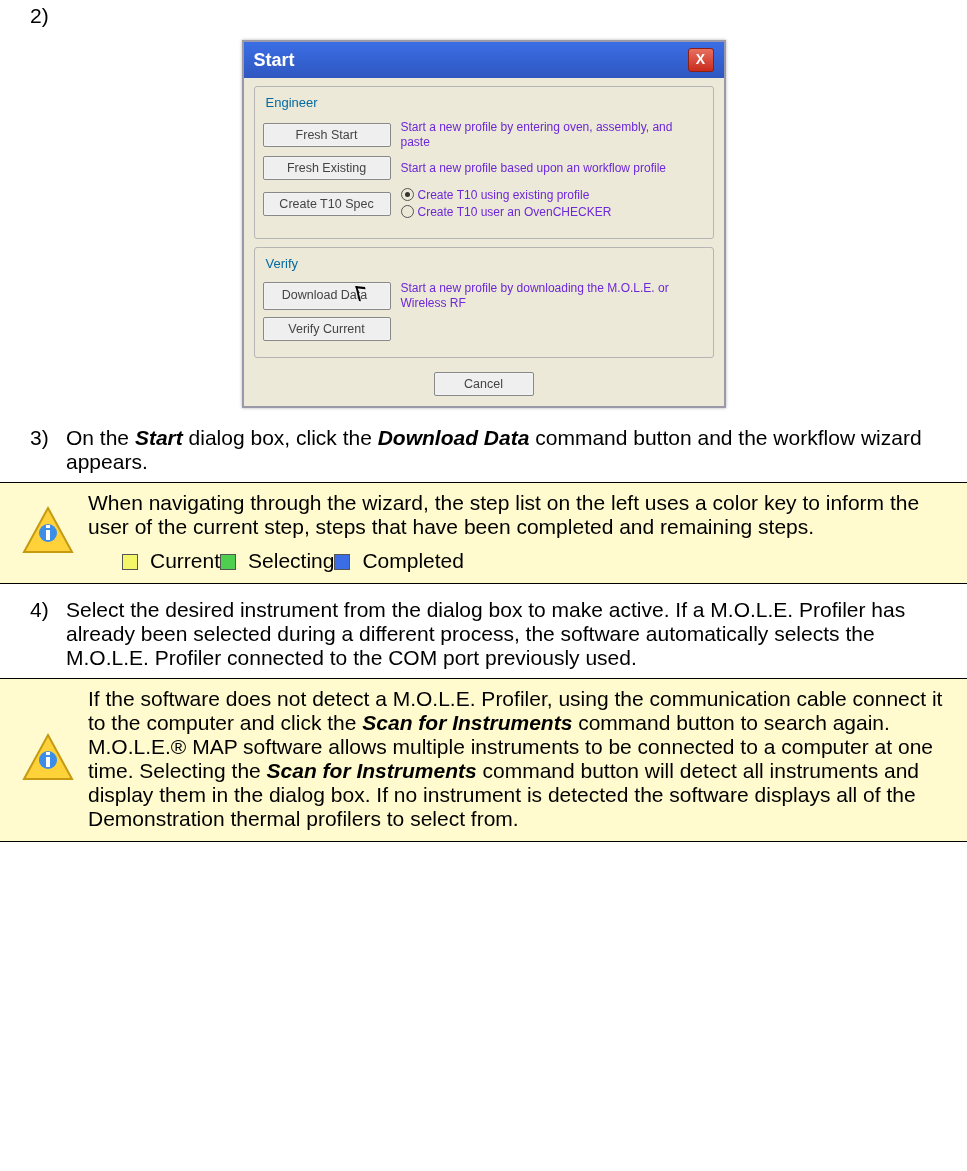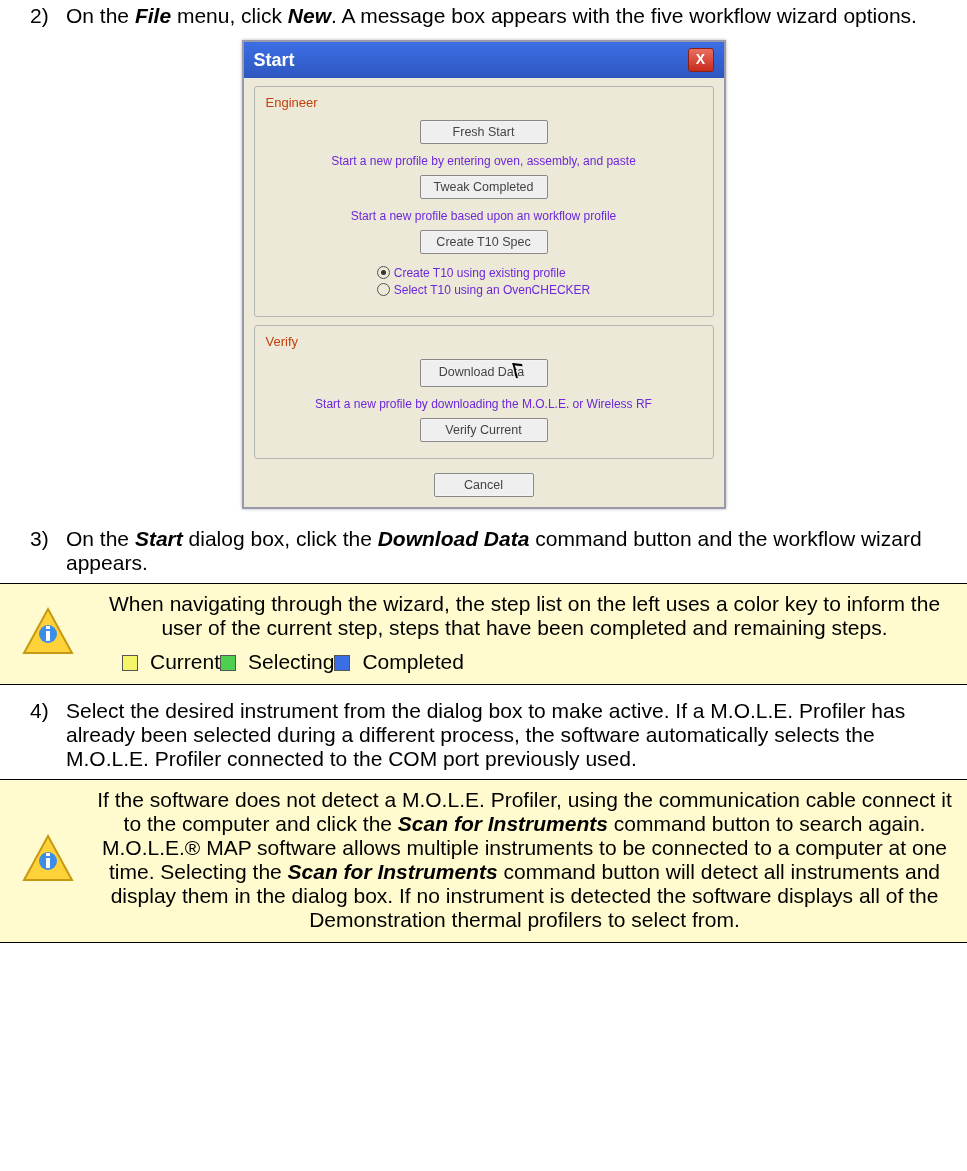--- a/index.html
+++ b/index.html
@@ -70,29 +70,28 @@
     border-radius:3px;
     padding: 8px 8px 10px;
     margin-bottom: 8px;
   }
   .fs-label {
     margin-top:-16px;
     margin-bottom:4px;
     background:#ece9d8;
     display:inline-block;
     padding:0 3px;
-    color:#c2410c;
+    color:#0369a1;
     font-size:13px;
   }
   .row {
     display:flex;
     align-items:center;
     gap:10px;
     margin: 6px 0;
-    flex-direction: column;
   }
   .dbtn {
     width: 118px;
     padding: 4px 4px;
     background: #efefef;
     border:1px solid #888;
     border-radius:2px;
     text-align:center;
     font-size:12.5px;
     color:#444;
@@ -130,21 +129,20 @@
 
   
   .note {
     border-top:1px solid #000;
     border-bottom:1px solid #000;
     background:#fffbce;
     display:flex;
     align-items:flex-start;
     padding: 8px 6px 10px 8px;
     margin: 4px 0 10px;
-    text-align: center;
   }
   .note .icon-col{
     width:80px;flex:0 0 80px;
     display:flex;align-items:center;justify-content:center;
     align-self:center;
   }
   .note .txt-col{
     flex:1;
     font-size:21px;
   }
@@ -165,54 +163,51 @@
   .sq.y{background:#f5f56a;}
   .sq.g{background:#4fcf4f;}
   .sq.b{background:#3b6ee5;}
   .info-icon svg { display:block; }
 </style>
 </head>
 <body>
 
 <div class="step">
   <div class="num">2)</div>
-  <div class="txt">
-    <span>On the </span><span class="bi">File</span><span> menu, click </span><span class="bi">New</span><span>. A message box appears with the five workflow wizard options.</span>
-  </div>
 </div>
 
 <div class="dialog-wrap">
   <div class="dialog">
     <div class="title-bar">
       <span class="t">Start</span>
       <div class="close-btn">X</div>
     </div>
     <div class="dlg-body">
       <div class="fieldset">
         <div class="fs-label">Engineer</div>
         <div class="row">
           <div class="dbtn">Fresh Start</div>
           <div class="desc">Start a new profile by entering oven, assembly, and paste</div>
         </div>
         <div class="row">
-          <div class="dbtn">Tweak Completed</div>
+          <div class="dbtn">Fresh Existing</div>
           <div class="desc">Start a new profile based upon an workflow profile</div>
         </div>
         <div class="row">
           <div class="dbtn">Create T10 Spec</div>
           <div class="desc">
             <div class="radio">
                 <span class="r">
                   <span class="dot"></span>
                 </span>
                 <span>Create T10 using existing profile</span>
               </div>
             <div class="radio">
                 <span class="r"></span>
-                <span>Select T10 using an OvenCHECKER</span>
+                <span>Create T10 user an OvenCHECKER</span>
               </div>
           </div>
         </div>
       </div>
       <div class="fieldset">
         <div class="fs-label">Verify</div>
         <div class="row">
           <div class="dbtn"><span>Download Data</span><span class="cursor"></span></div>
           <div class="desc">Start a new profile by downloading the M.O.L.E. or Wireless RF</div>
         </div>

